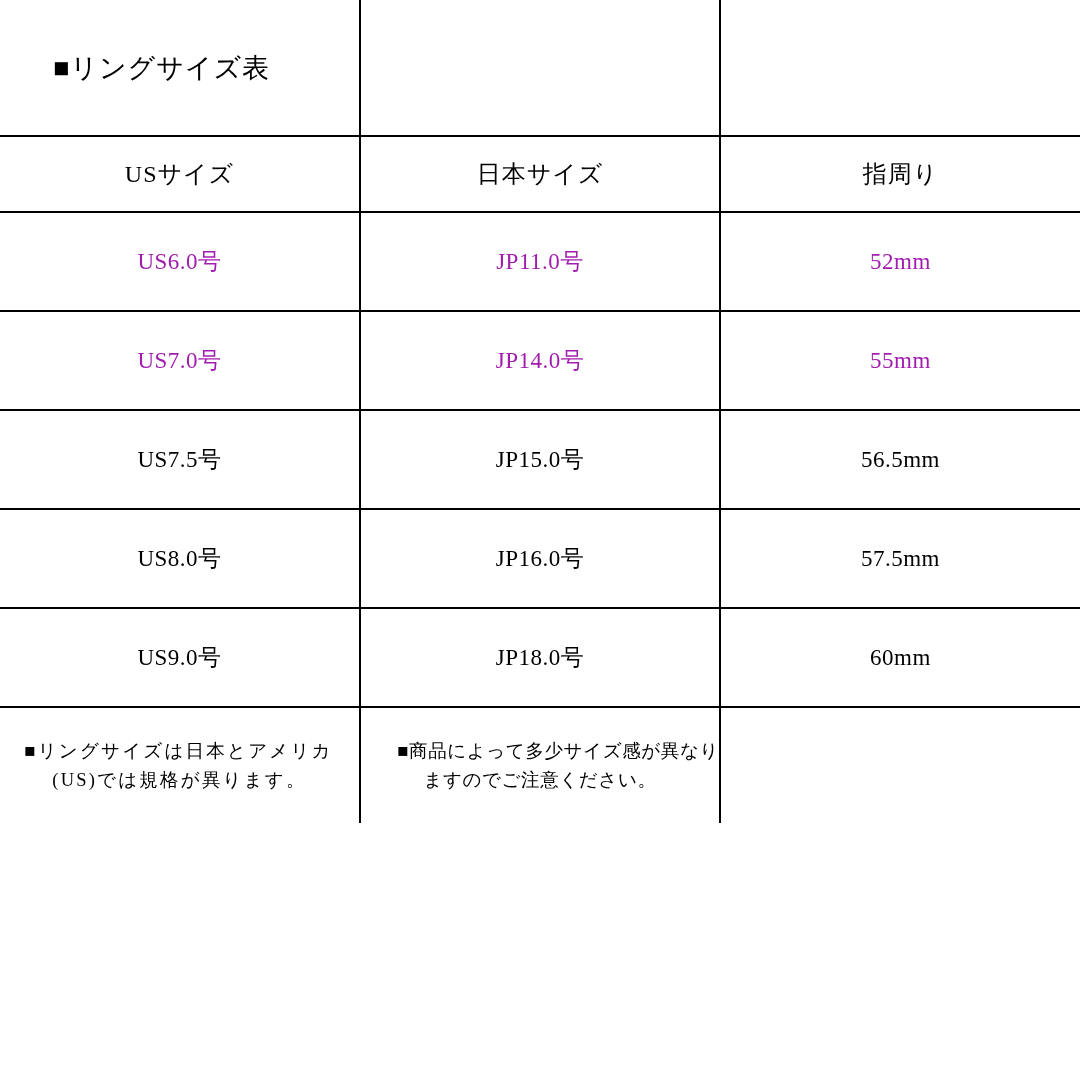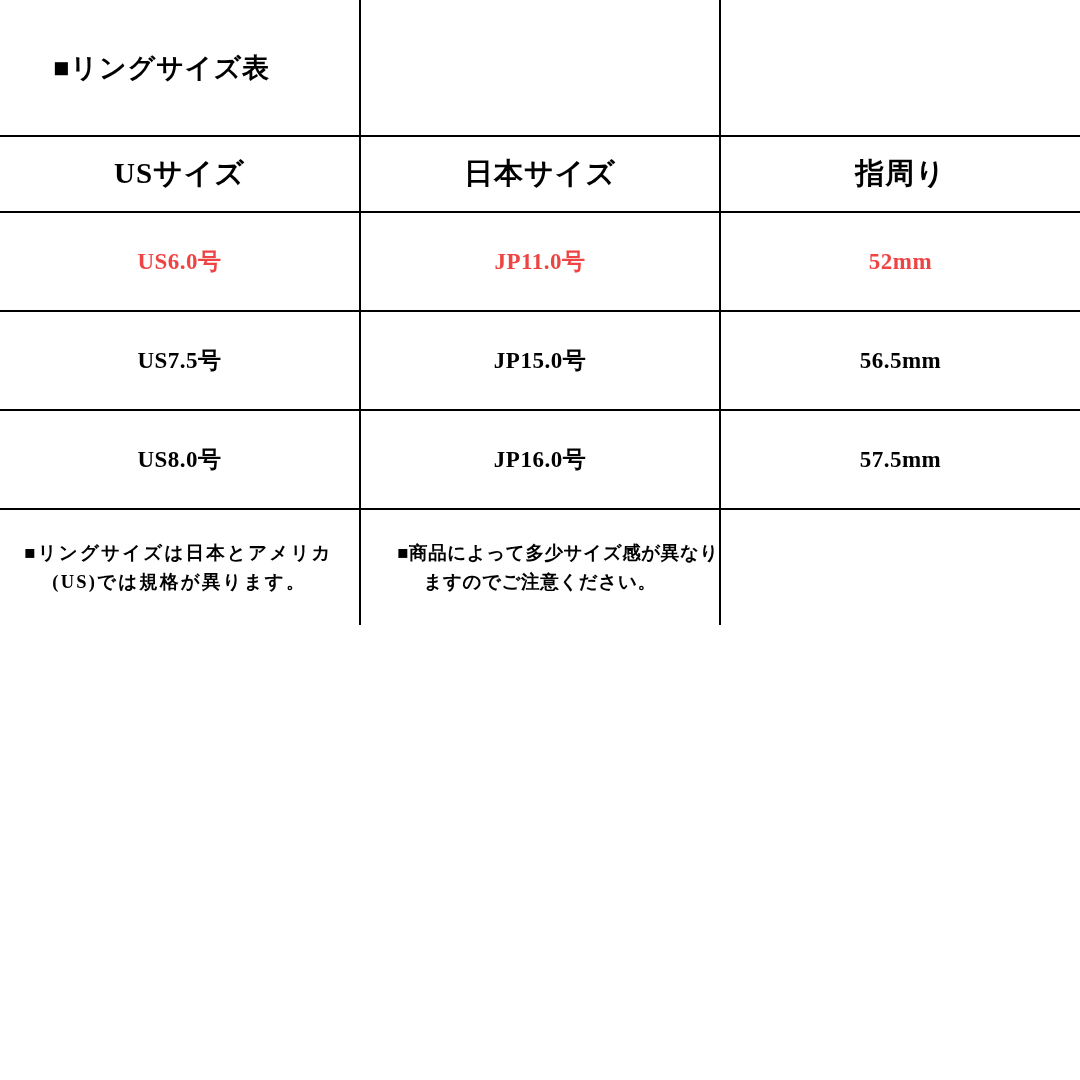--- a/index.html
+++ b/index.html
@@ -26,21 +26,21 @@
     table-layout: fixed;
   }
   table.ring-table col.c1 { width: 360px; }
   table.ring-table col.c2 { width: 360px; }
   table.ring-table col.c3 { width: 360px; }
 
   table.ring-table td {
     border: 2px solid #000000;
     text-align: center;
     vertical-align: middle;
-    font-weight: bold;
+    font-weight: normal;
     padding: 0;
     box-sizing: border-box;
   }
   
   table.ring-table tr:first-child td { border-top: none; }
   table.ring-table tr td:first-child { border-left: none; }
   table.ring-table tr td:last-child { border-right: none; }
   table.ring-table tr:last-child td { border-bottom: none; }
 
   .title-row td { height: 136px; }
@@ -50,30 +50,30 @@
     text-align: center;
   }
   .title-cell .title-text {
     display: inline-block;
     transform: translateX(-18px);
   }
   .blank-cell { }
 
   .head-row td { height: 76px; }
   .head-cell {
-    font-size: 29px;
+    font-size: 24px;
     letter-spacing: 1px;
   }
 
   .data-row td { height: 99px; }
   .data-cell {
     font-size: 23px;
     letter-spacing: 0.5px;
   }
-  .data-row.highlight td { color: #ef4444; }
+  .data-row.highlight td { color: #a21caf; }
 
   .note-row td {
     height: 116px;
     vertical-align: middle;
   }
   .note-cell {
     font-size: 18.5px;
     font-weight: bold;
     line-height: 1.55;
     letter-spacing: 1.2px;
@@ -117,34 +117,44 @@
         <td class="head-cell">指周り</td>
       </tr>
 
       <tr class="data-row highlight">
         <td class="data-cell">US6.0号</td>
         <td class="data-cell">JP11.0号</td>
         <td class="data-cell">52mm</td>
       </tr>
 
 
+      <tr class="data-row highlight">
+        <td class="data-cell">US7.0号</td>
+        <td class="data-cell">JP14.0号</td>
+        <td class="data-cell">55mm</td>
+      </tr>
 
       <tr class="data-row">
         <td class="data-cell">US7.5号</td>
         <td class="data-cell">JP15.0号</td>
         <td class="data-cell">56.5mm</td>
       </tr>
 
       <tr class="data-row">
         <td class="data-cell">US8.0号</td>
         <td class="data-cell">JP16.0号</td>
         <td class="data-cell">57.5mm</td>
       </tr>
 
 
+      <tr class="data-row">
+        <td class="data-cell">US9.0号</td>
+        <td class="data-cell">JP18.0号</td>
+        <td class="data-cell">60mm</td>
+      </tr>
 
       <tr class="note-row">
         <td class="note-cell left-note">
           <span class="ln ln1">■リングサイズは日本とアメリカ</span>
           <span class="ln ln2">(US)では規格が異ります。</span>
         </td>
         <td class="note-cell mid-note">
           <span class="ln ln1">■商品によって多少サイズ感が異なり</span>
           <span class="ln ln2">ますのでご注意ください。</span>
         </td>

